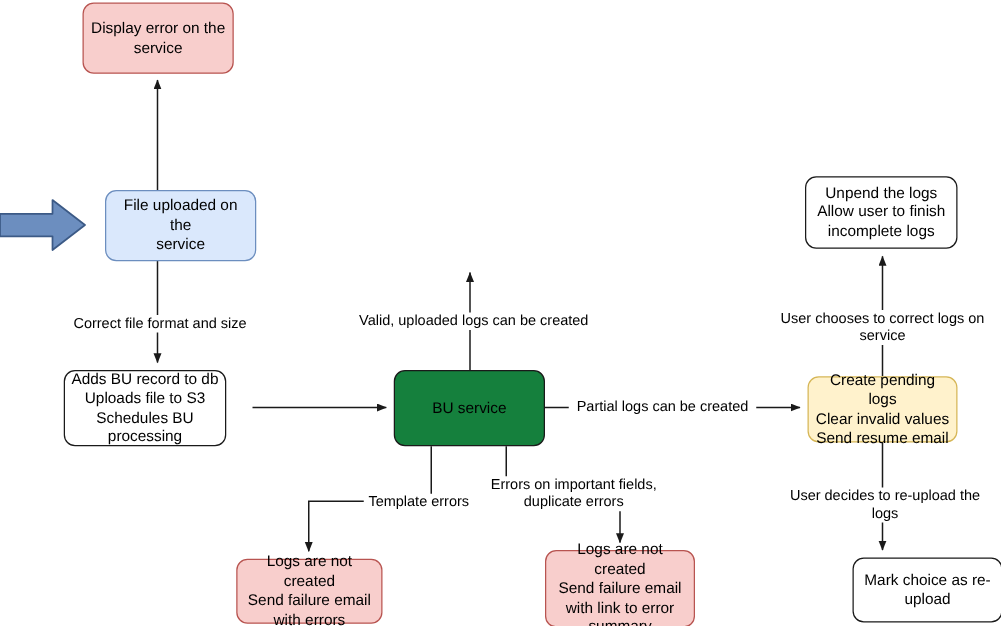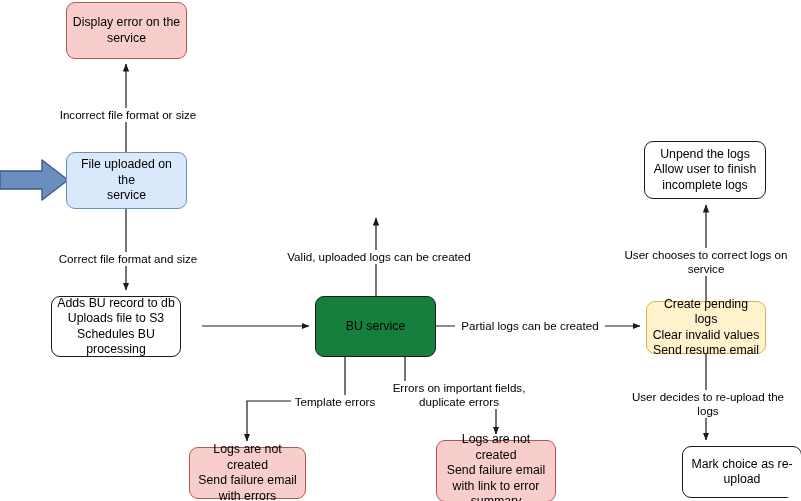--- a/index.html
+++ b/index.html
@@ -7,21 +7,20 @@
     padding: 0;
     background: #ffffff;
   }
   #canvas {
     position: relative;
     width: 801px;
     height: 501px;
     background: #ffffff;
     font-family: "Liberation Sans", sans-serif;
     overflow: hidden;
-    border-radius: 26px;
   }
   svg.edges {
     position: absolute;
     left: 0;
     top: 0;
     width: 801px;
     height: 501px;
     pointer-events: none;
   }
   .node {
@@ -84,21 +83,21 @@
     </g>
   </svg>
 
   <svg style="position:absolute;left:0px;top:158px;width:70px;height:44px" viewBox="0 0 70 44">
     <path d="M0,13 L42,13 L42,2 L68,22 L42,42 L42,31 L0,31 Z" fill="#6c8ebf" stroke="#3c5a86" stroke-width="1.4" stroke-linejoin="round"></path>
   </svg>
 
   <div class="node" style="left:66px;top:2px;width:121px;height:57px;background:#f8cecc;border-color:#b85450;">Display error on the
 service</div>
 
-  <div class="node" style="left:66px;top:152px;width:121px;height:57px;background:#dae8fc;border-color:#6c8ebf;">File uploaded on the
+  <div class="node" style="left:84px;top:152px;width:121px;height:57px;background:#dae8fc;border-color:#6c8ebf;">File uploaded on the
 service</div>
 
   <div class="node" style="left:51px;top:296px;width:130px;height:61px;background:#ffffff;border-color:#1a1a1a;">Adds BU record to db
 Uploads file to S3
 Schedules BU processing</div>
 
 
   <div class="node" style="left:315px;top:296px;width:121px;height:61px;background:#15803d;border-color:#1a1a1a;">BU service</div>
 
   <div class="node" style="left:189px;top:447px;width:117px;height:52px;background:#f8cecc;border-color:#b85450;">Logs are not created
@@ -114,21 +113,20 @@
 Allow user to finish
 incomplete logs</div>
 
   <div class="node" style="left:646px;top:301px;width:120px;height:53px;background:#fff2cc;border-color:#d6b656;">Create pending logs
 Clear invalid values
 Send resume email</div>
 
   <div class="node" style="left:682px;top:446px;width:120px;height:52px;background:#ffffff;border-color:#1a1a1a;">Mark choice as re-
 upload</div>
 
-  <div class="edge-label" style="left:53px;top:108px;width:146px;">Incorrect file format or size</div>
 
   <div class="edge-label" style="left:54px;top:252px;width:144px;">Correct file format and size</div>
 
   <div class="edge-label" style="left:283px;top:250px;width:188px;">Valid, uploaded logs can be created</div>
 
   <div class="edge-label" style="left:455px;top:319px;width:146px;">Partial logs can be created</div>
 
   <div class="edge-label" style="left:291px;top:395px;width:84px;">Template errors</div>
 
   <div class="edge-label" style="left:390px;top:381px;width:134px;">Errors on important fields,

